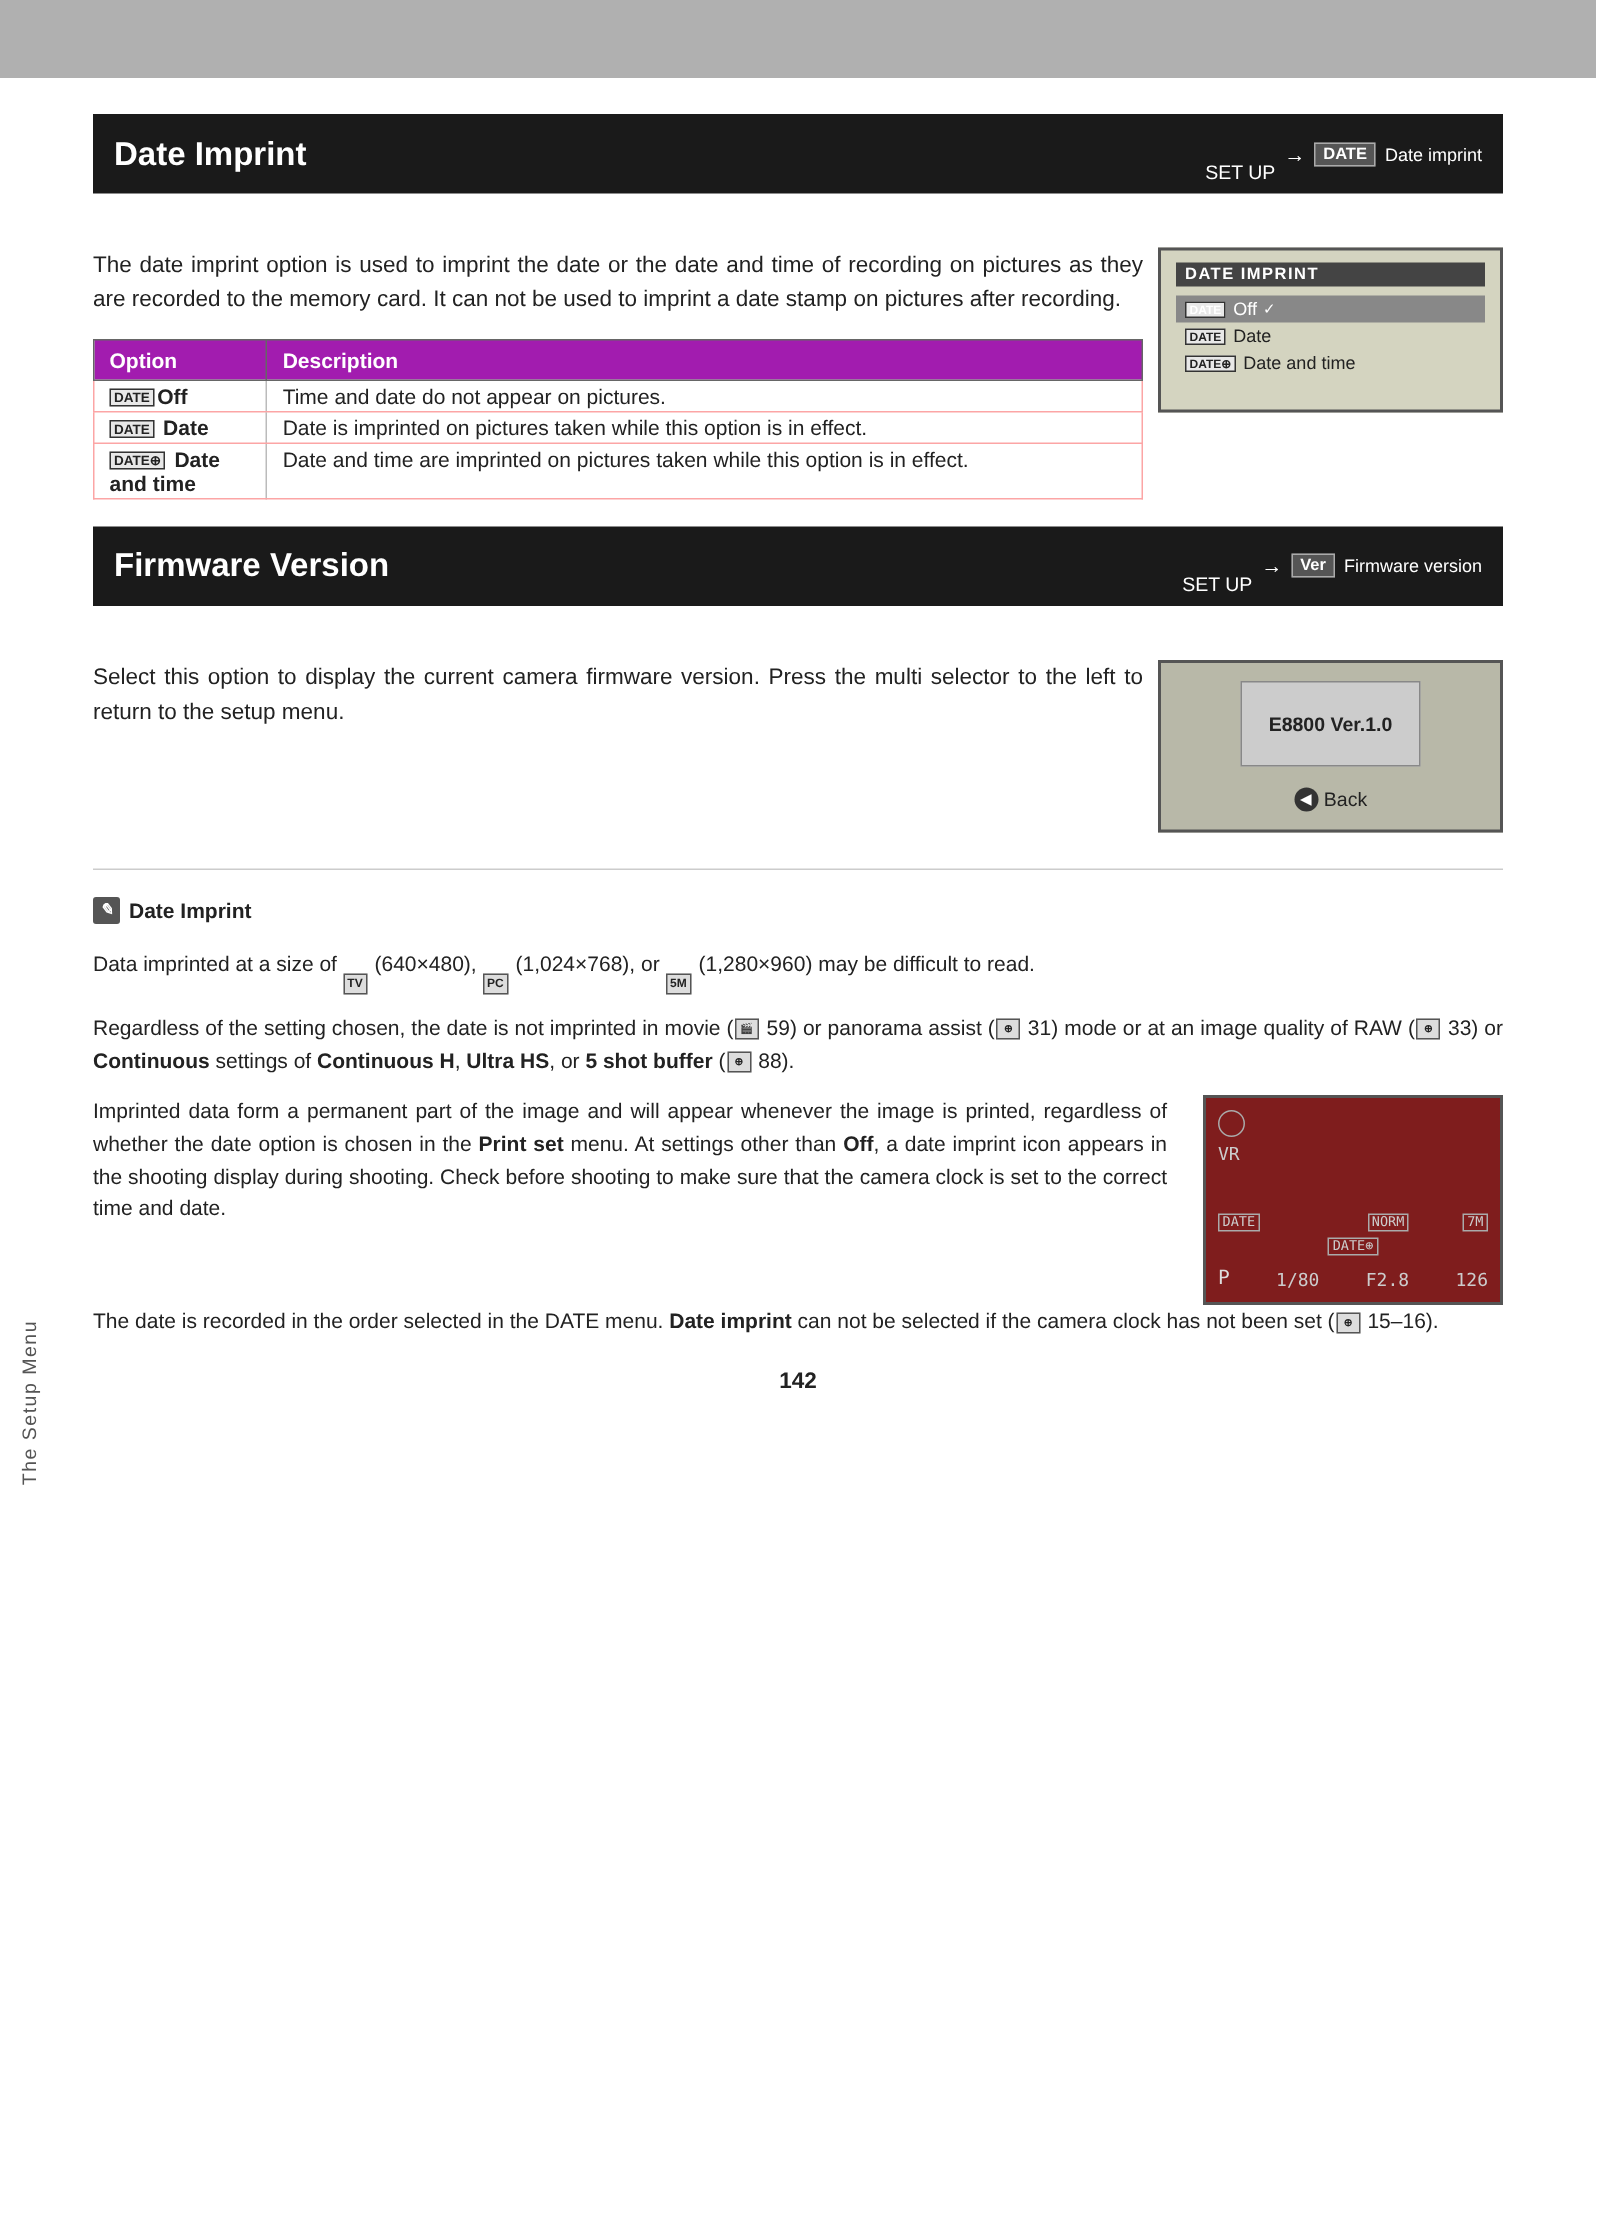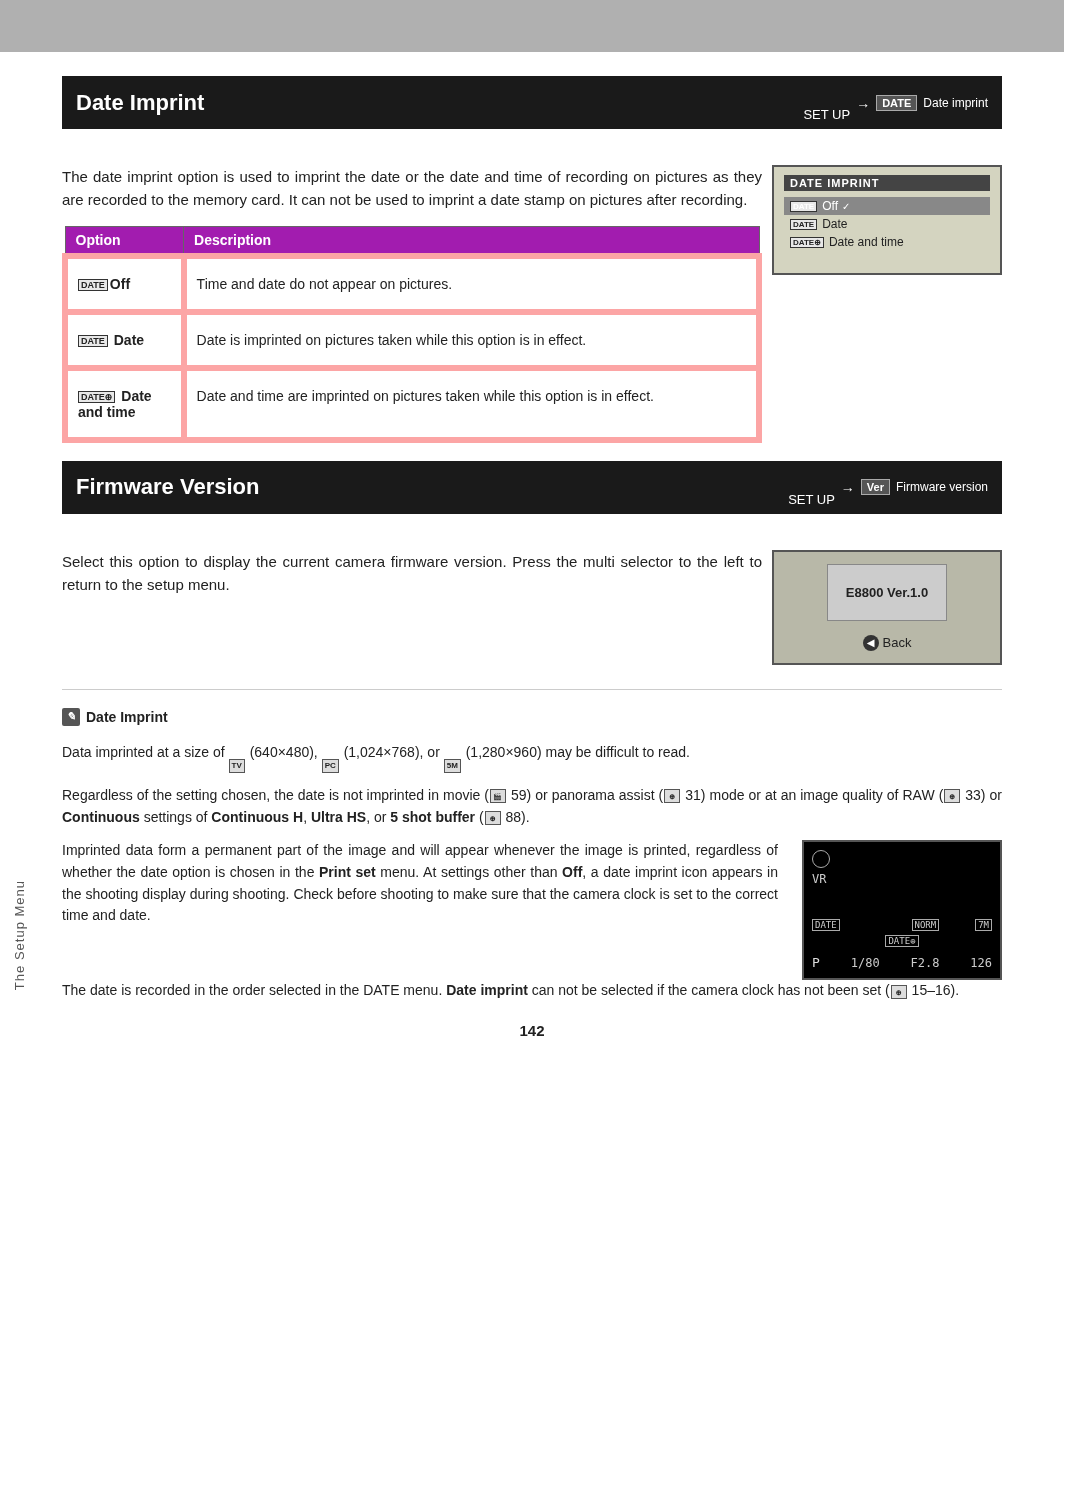--- a/index.html
+++ b/index.html
@@ -119,22 +119,22 @@
     .options-table thead th {
       padding: 5px 10px;
       text-align: left;
       font-weight: bold;
       border: 1px solid #666;
     }
     .options-table tbody tr {
       border: 1px solid #999;
     }
     .options-table tbody td {
-      padding: 17px 10px;
-      border: 6px solid #fca5a5;
+      padding: 2px 10px;
+      border: 1px solid #fca5a5;
       vertical-align: top;
     }
     .options-table tbody td:first-child {
       white-space: nowrap;
       border-right: 1px solid #bbb;
     }
 
     
     .icon-badge {
       display: inline-block;
@@ -300,21 +300,21 @@
       gap: 24px;
       margin-top: 6px;
     }
     .bottom-text {
       flex: 1;
     }
     .camera-display-mockup {
       width: 200px;
       flex-shrink: 0;
       border: 2px solid #555;
-      background: #000000;
+      background: #7f1d1d;
       padding: 8px;
       font-family: monospace;
       font-size: 12px;
       color: #ddd;
       min-height: 140px;
       display: flex;
       flex-direction: column;
       gap: 4px;
     }
     .cam-row {

